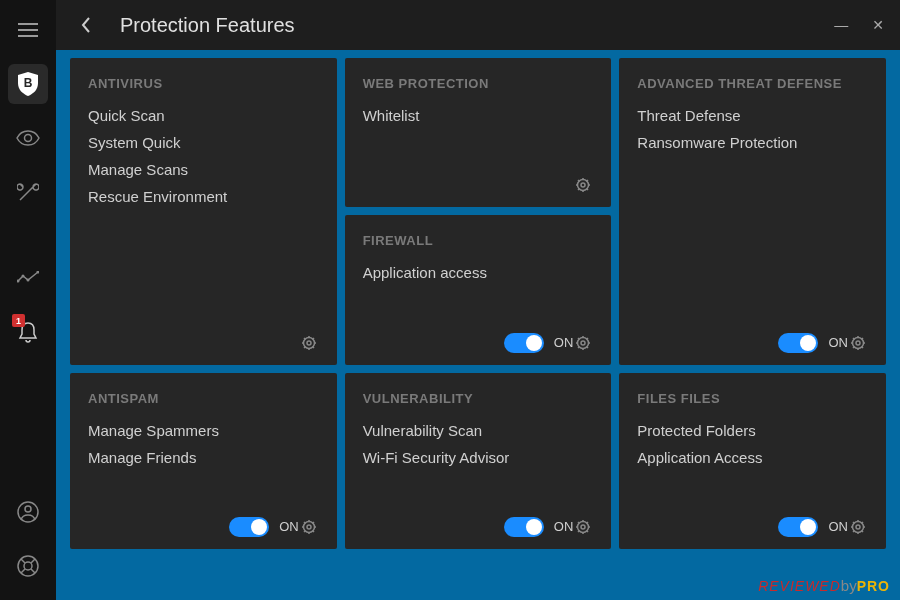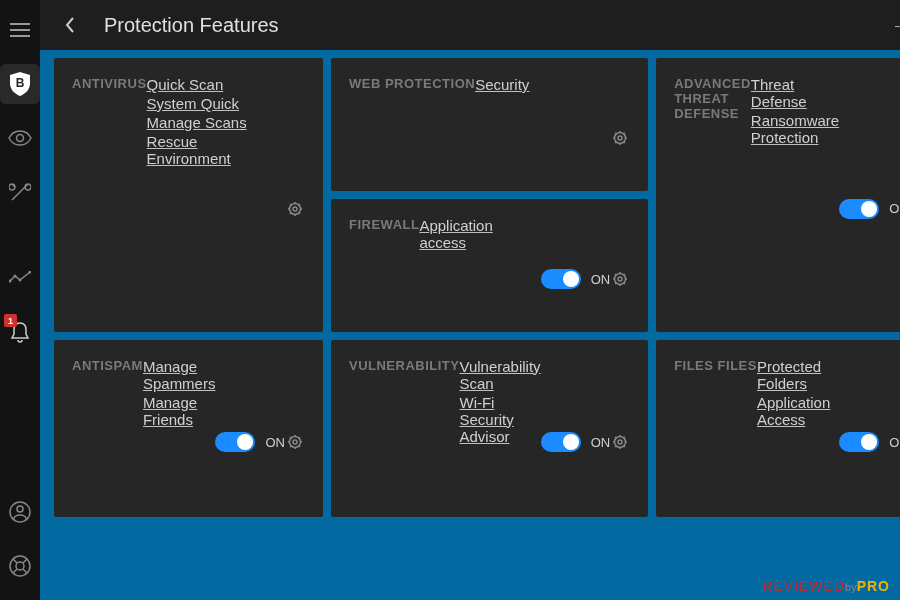--- a/index.html
+++ b/index.html
@@ -99,46 +99,45 @@
   grid-template-columns: repeat(3, 1fr);
   gap: 8px;
   grid-template-rows: auto auto auto auto;
   overflow: hidden;
 }
 .card {
   background: #262626;
   border-radius: 2px;
   padding: 18px 18px 12px 18px;
   display: flex;
-  flex-direction: row;
+  flex-direction: column;
   position: relative;
 }
 .card-header {
   font-size: 13px;
   font-weight: 700;
   color: #7a7a7a;
   letter-spacing: 0.5px;
   margin-bottom: 16px;
 }
 .card-items {
   display: flex;
   flex-direction: column;
-  gap: 2px;
+  gap: 10px;
   flex: 1;
-  text-decoration: underline;
 }
 .card-item {
   font-size: 15px;
   color: #d0d0d0;
   cursor: pointer;
 }
 .card-footer {
   display: flex;
   align-items: center;
-  justify-content: space-between;
+  justify-content: flex-end;
   margin-top: 14px;
   padding-top: 8px;
 }
 .toggle {
   display: flex;
   align-items: center;
   gap: 10px;
 }
 .switch {
   width: 40px;
@@ -182,22 +181,22 @@
 .c-safe { grid-column: 3; grid-row: 3; }
 .watermark {
   position: absolute;
   bottom: 6px;
   right: 10px;
   font-size: 14px;
   font-family: Arial, sans-serif;
   color: #aaa;
   pointer-events: none;
 }
-.watermark .r1 { color: #c92a2a; font-weight: 400; letter-spacing: 1px; }
-.watermark .r2 { color: #888; font-size: 11px; }
+.watermark .r1 { color: #c92a2a; font-weight: 400; font-style: italic; letter-spacing: 1px; }
+.watermark .r2 { color: #888; font-size: 15px; }
 .watermark .r3 { color: #eab308; font-weight: 700; letter-spacing: 1px; }
 svg { display: block; }
 </style>
 </head>
 <body>
 
 <div class="app">
 
   <div class="sidebar">
     <div class="sbtn">
@@ -287,21 +286,21 @@
                 <circle cx="8" cy="8" r="2" stroke="#888" fill="none" stroke-width="1.5"></circle>
                 <path d="M8 1v2M8 13v2M1 8h2M13 8h2M3 3l1.5 1.5M13 13l-1.5-1.5M3 13l1.5-1.5M13 3l-1.5 1.5" stroke="#888" stroke-width="1.5"></path>
               </svg>
           </div>
         </div>
       </div>
 
       <div class="card c-web">
         <div class="card-header">WEB PROTECTION</div>
         <div class="card-items">
-          <div class="card-item">Security</div>
+          <div class="card-item">Whitelist</div>
         </div>
         <div class="card-footer">
           <span></span>
           <div class="gear">
             <svg width="16" height="16" viewBox="0 0 16 16">
                 <circle cx="8" cy="8" r="5.5" stroke="#888" fill="none" stroke-width="1.5"></circle>
                 <circle cx="8" cy="8" r="2" stroke="#888" fill="none" stroke-width="1.5"></circle>
                 <path d="M8 1v2M8 13v2M1 8h2M13 8h2M3 3l1.5 1.5M13 13l-1.5-1.5M3 13l1.5-1.5M13 3l-1.5 1.5" stroke="#888" stroke-width="1.5"></path>
               </svg>
           </div>

